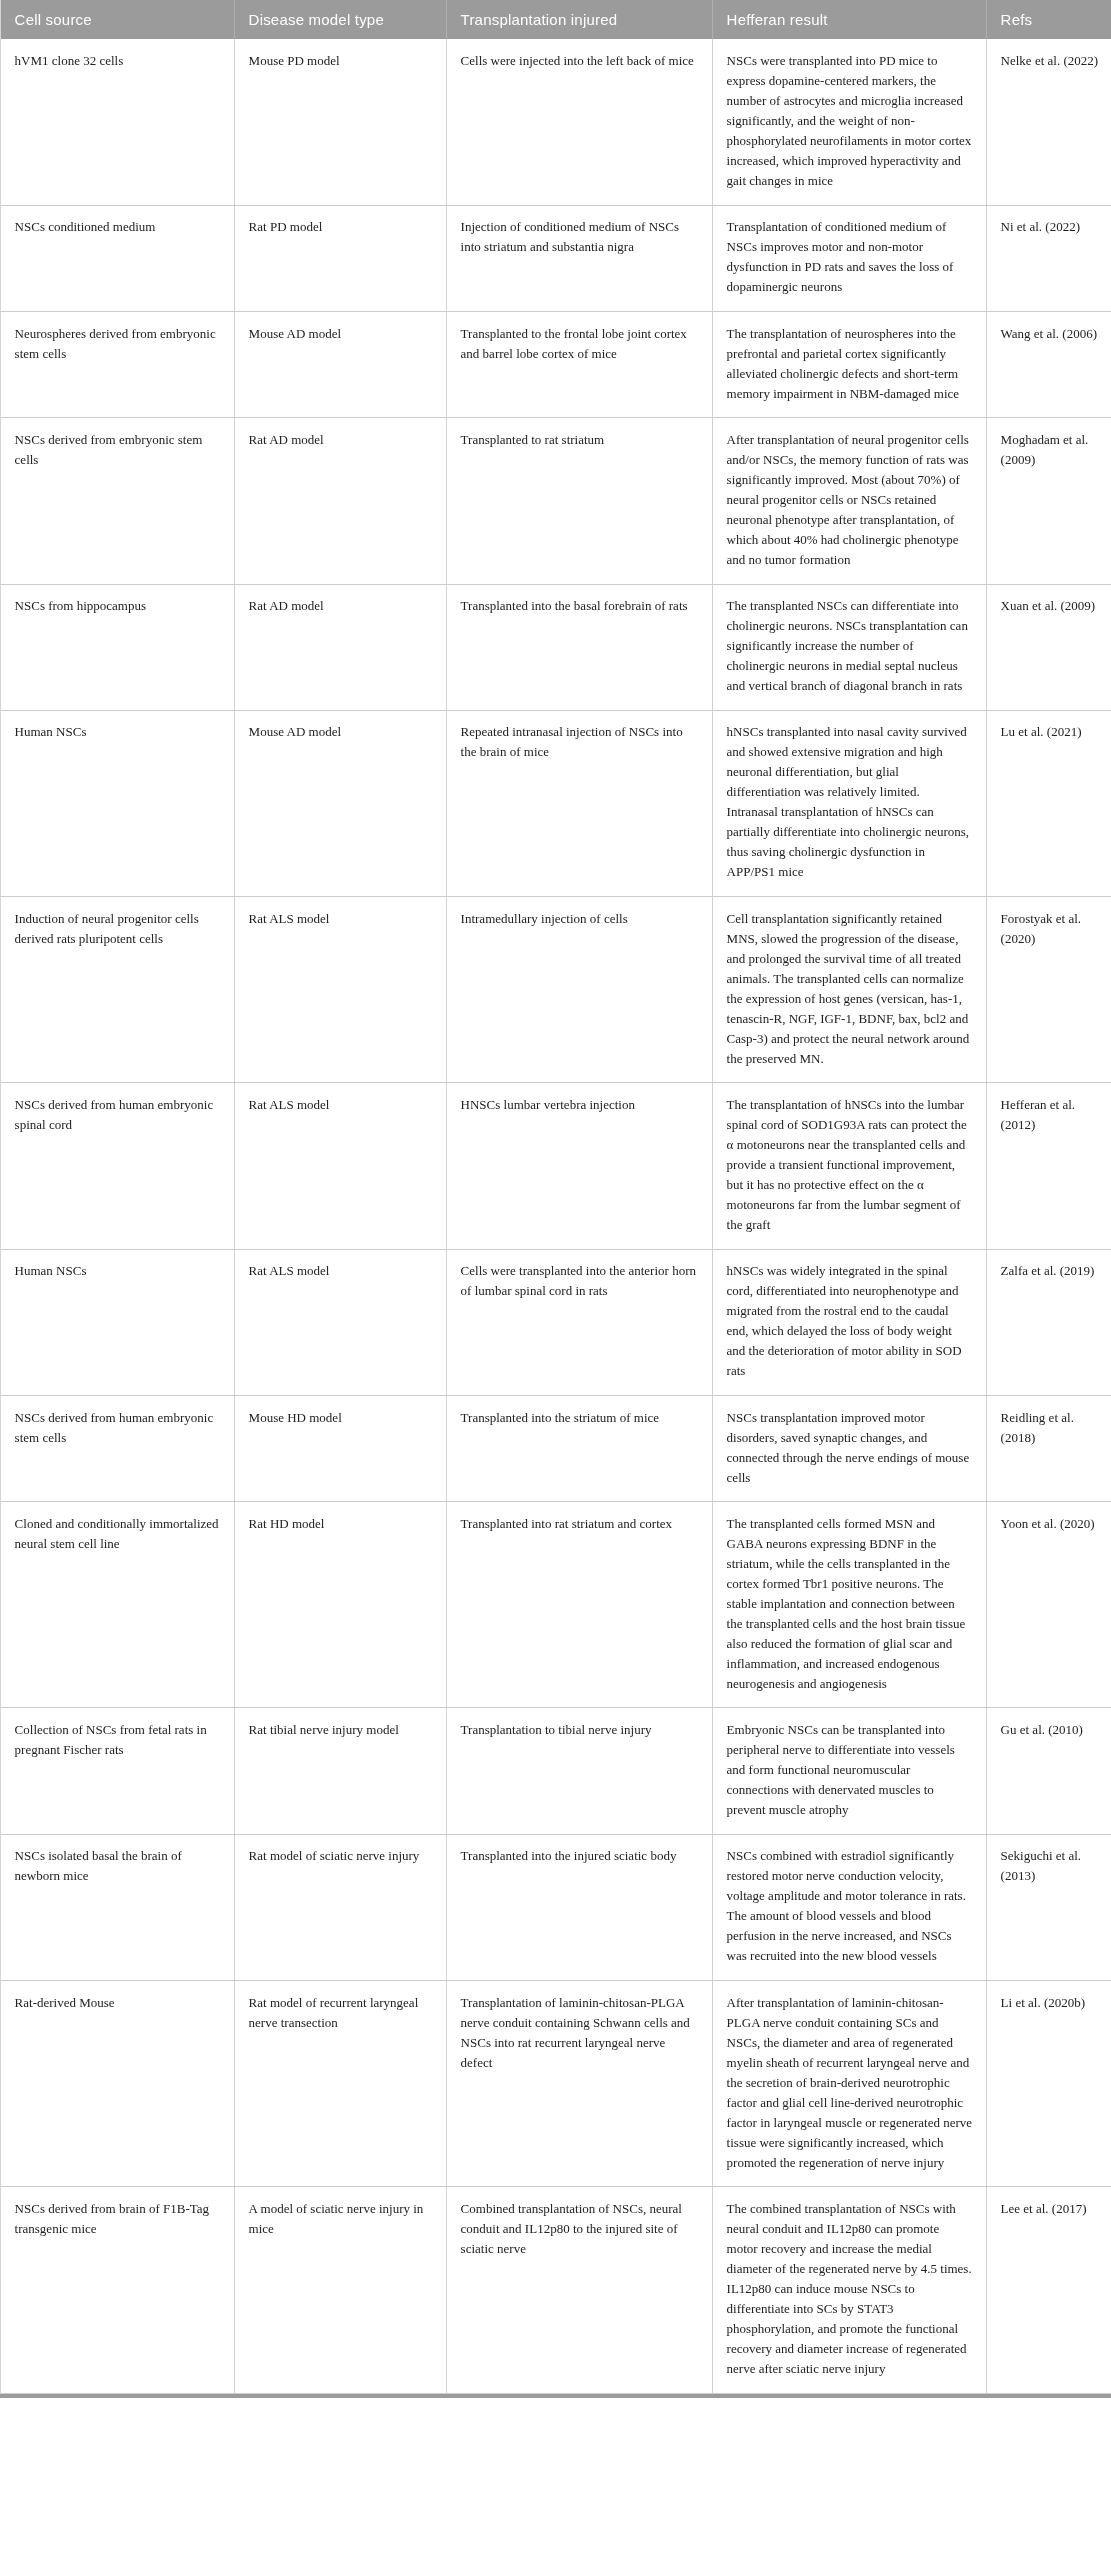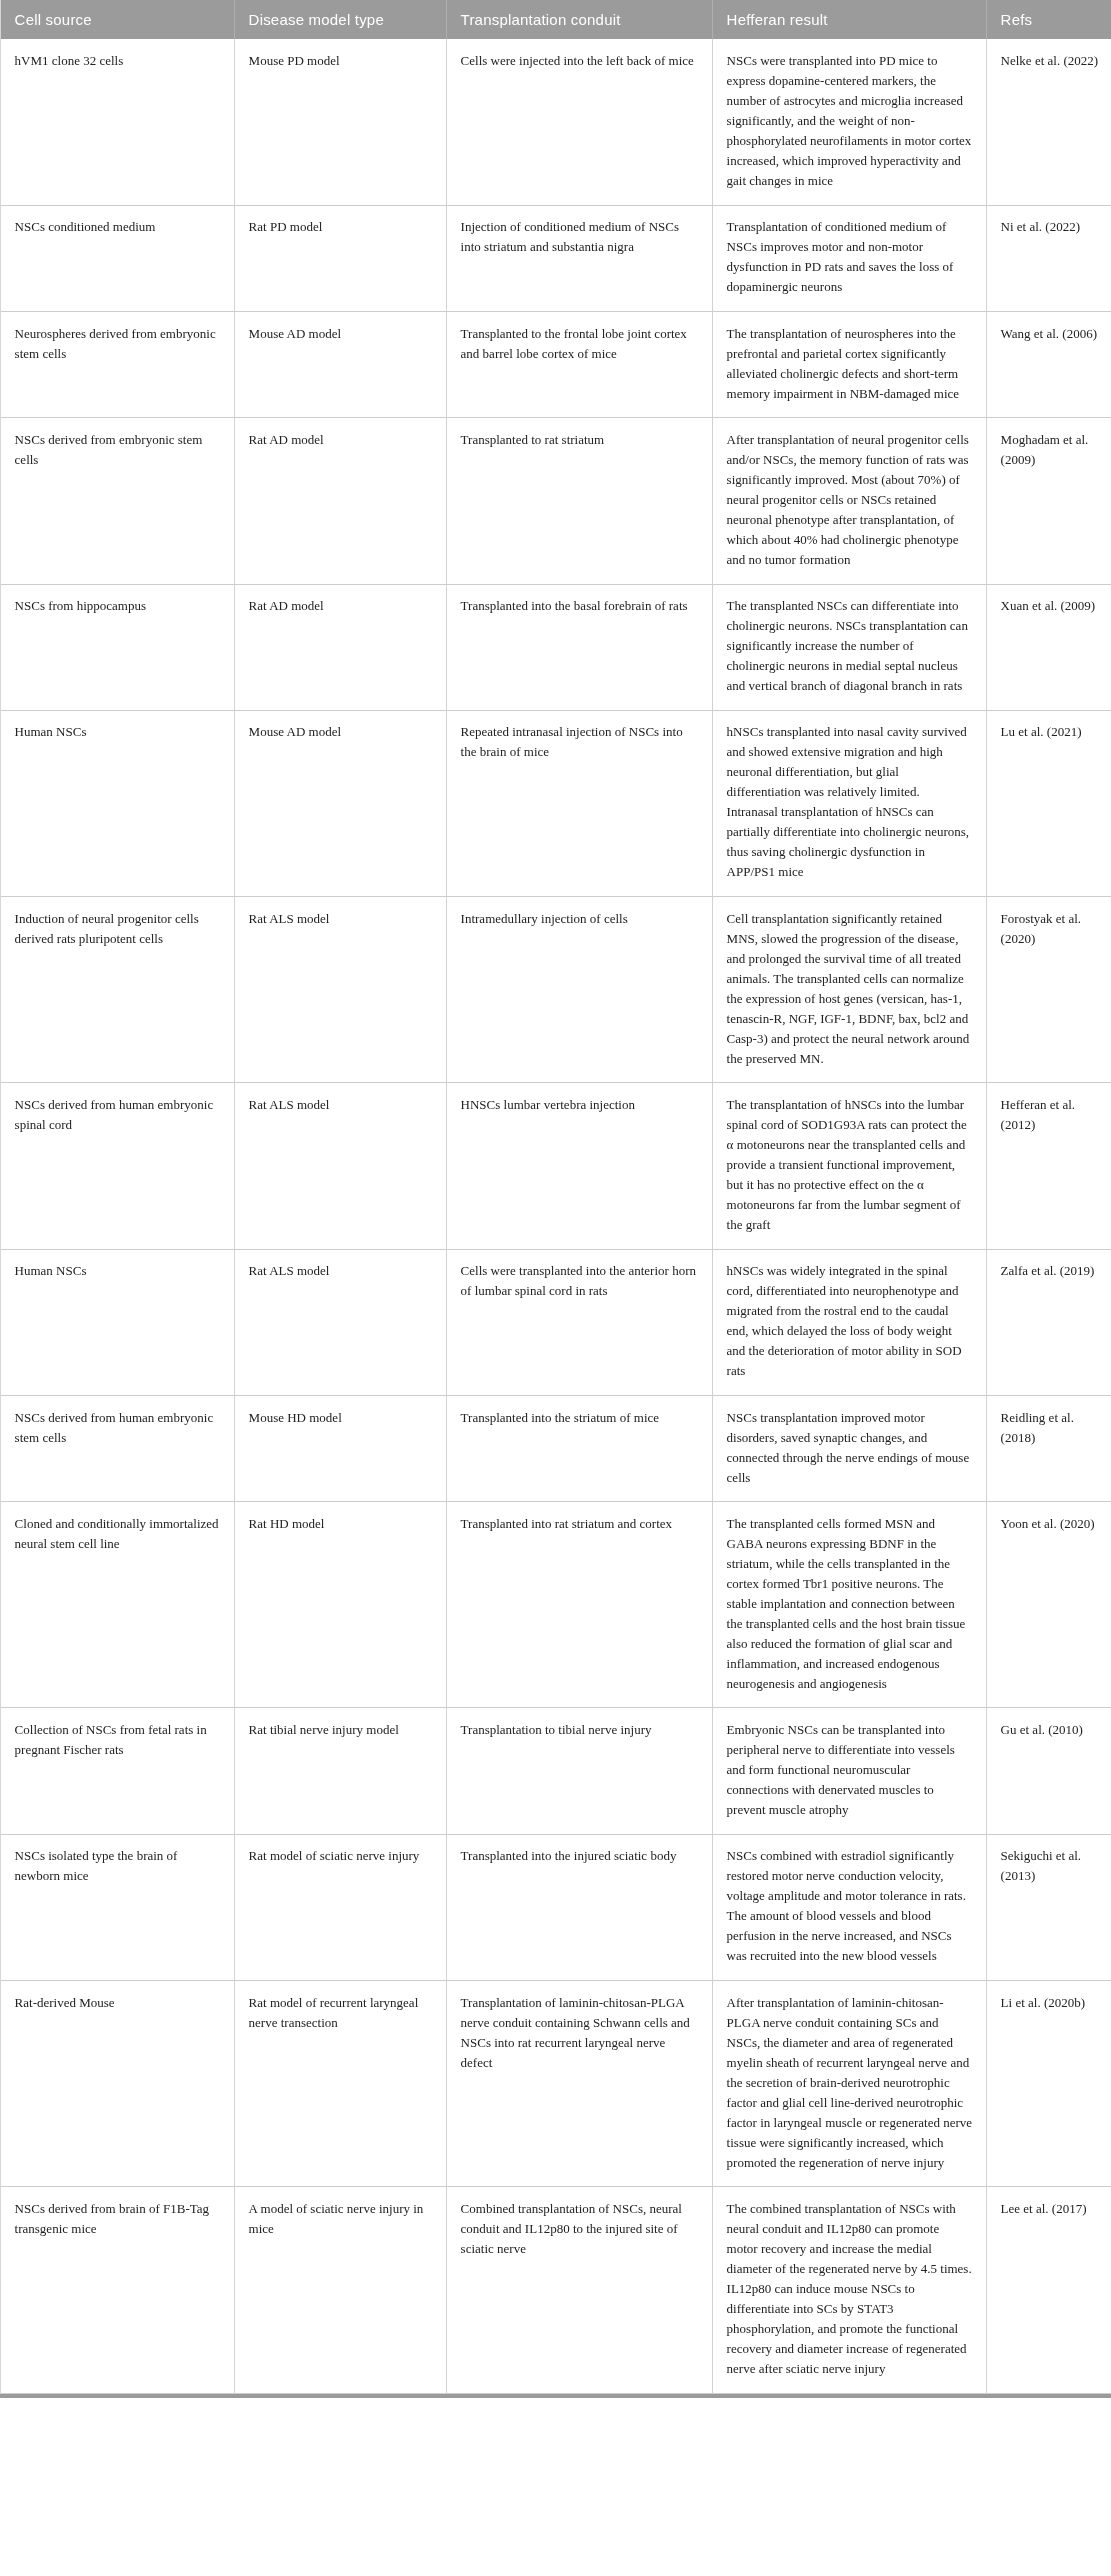--- a/index.html
+++ b/index.html
@@ -65,21 +65,21 @@
       <col style="width:234px">
       <col style="width:212px">
       <col style="width:266px">
       <col style="width:274px">
       <col style="width:126px">
     </colgroup>
     <thead>
       <tr>
         <th>Cell source</th>
         <th>Disease model type</th>
-        <th>Transplantation conduit</th>
+        <th>Transplantation injured</th>
         <th>Hefferan result</th>
         <th>Refs</th>
       </tr>
     </thead>
     <tbody id="table-body">
   <tr>
     <td>hVM1 clone 32 cells</td>
     <td>Mouse PD model</td>
     <td>Cells were injected into the left back of mice</td>
     <td>NSCs were transplanted into PD mice to express dopamine-centered markers, the number of astrocytes and microglia increased significantly, and the weight of non-phosphorylated neurofilaments in motor cortex increased, which improved hyperactivity and gait changes in mice</td>
@@ -168,21 +168,21 @@
 
   <tr>
     <td>Collection of NSCs from fetal rats in pregnant Fischer rats</td>
     <td>Rat tibial nerve injury model</td>
     <td>Transplantation to tibial nerve injury</td>
     <td>Embryonic NSCs can be transplanted into peripheral nerve to differentiate into vessels and form functional neuromuscular connections with denervated muscles to prevent muscle atrophy</td>
     <td>Gu et al. (2010)</td>
   </tr>
 
   <tr>
-    <td>NSCs isolated type the brain of newborn mice</td>
+    <td>NSCs isolated basal the brain of newborn mice</td>
     <td>Rat model of sciatic nerve injury</td>
     <td>Transplanted into the injured sciatic body</td>
     <td>NSCs combined with estradiol significantly restored motor nerve conduction velocity, voltage amplitude and motor tolerance in rats. The amount of blood vessels and blood perfusion in the nerve increased, and NSCs was recruited into the new blood vessels</td>
     <td>Sekiguchi et al. (2013)</td>
   </tr>
 
   <tr>
     <td>Rat-derived Mouse</td>
     <td>Rat model of recurrent laryngeal nerve transection</td>
     <td>Transplantation of laminin-chitosan-PLGA nerve conduit containing Schwann cells and NSCs into rat recurrent laryngeal nerve defect</td>

